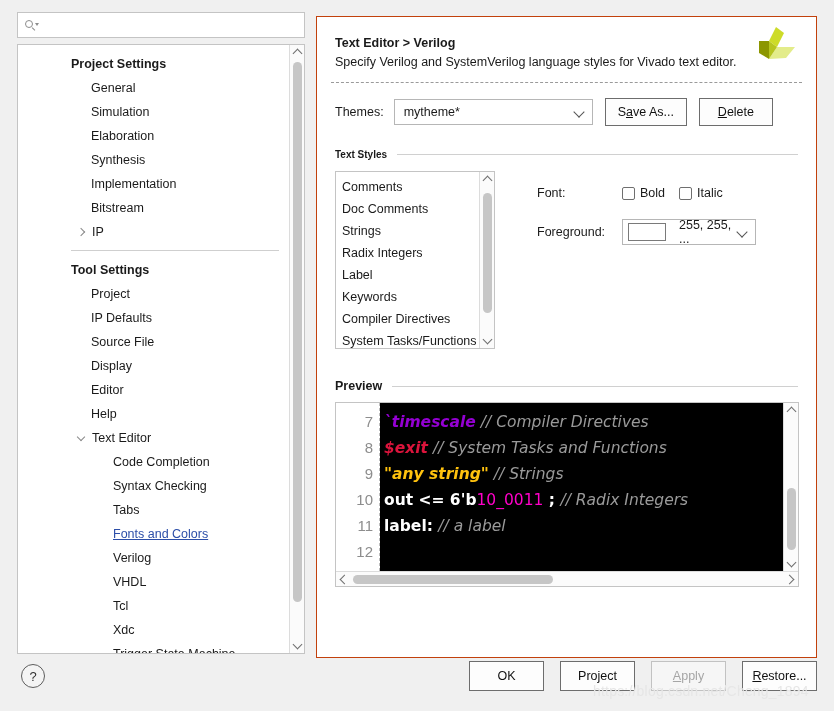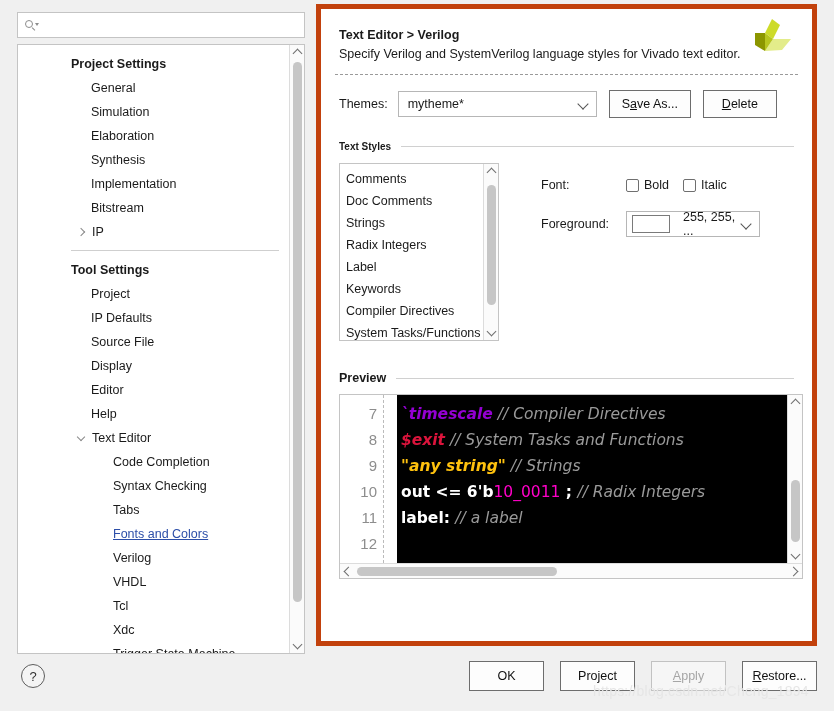--- a/index.html
+++ b/index.html
@@ -118,23 +118,23 @@
   .hsb .arr.lt::before { transform: rotate(45deg); left: 5px; }
   .hsb .arr.rt::before { transform: rotate(-135deg); left: 3px; }
   .hsb .track { flex: 1; height: 15px; position: relative; }
   .hsb .thumb {
     position: absolute; top: 3px; height: 9px;
     background: #c6c6c6; border-radius: 5px;
   }
 
   
   #right-panel {
-    position: absolute; left: 316px; top: 4px;
+    position: absolute; left: 316px; top: 16px;
     width: 501px; height: 642px;
-    background: #ffffff; border: 5px solid #c2410c;
+    background: #ffffff; border: 1px solid #c2410c;
   }
   #rp-header { padding: 19px 20px 0 18px; position: relative; }
   #rp-title { font-weight: bold; font-size: 12.5px; color: #1a1a1a; }
   #rp-sub { font-size: 12.5px; color: #1a1a1a; margin-top: 5px; }
   #logo { position: absolute; right: 18px; top: 8px; width: 48px; height: 46px; }
   #dashed-sep {
     margin: 13px 14px 0 14px; height: 0;
     border-top: 1px dashed #9a9a9a;
   }
 
@@ -221,21 +221,21 @@
   }
   #pv-main { flex: 1; display: flex; overflow: hidden; }
   #pv-gutter {
     width: 44px; background: #ffffff; color: #8d8d8d;
     font-family: "Liberation Sans", sans-serif; font-size: 15px;
     text-align: right; padding: 6px 6px 0 0;
     border-right: 1px dashed #bbbbbb; flex: none;
   }
   #pv-gutter div { height: 26px; line-height: 26px; }
   #pv-code {
-    flex: 1; background: #000000; padding: 6px 0 0 4px; overflow: hidden; margin-left: 13px;
+    flex: 1; background: #000000; padding: 6px 0 0 4px; overflow: hidden;
   }
   #pv-code .cline {
     height: 26px; line-height: 26px; white-space: nowrap;
     font-family: "DejaVu Sans", sans-serif; font-size: 15.5px;
   }
   .tok-directive { color: #9400d3; font-weight: bold; font-style: italic; }
   .tok-systask   { color: #dc143c; font-weight: bold; font-style: italic; }
   .tok-string    { color: #ffc20e; font-weight: bold; font-style: italic; }
   .tok-radix     { color: #ff00c8; }
   .tok-plain     { color: #ffffff; font-weight: bold; }

